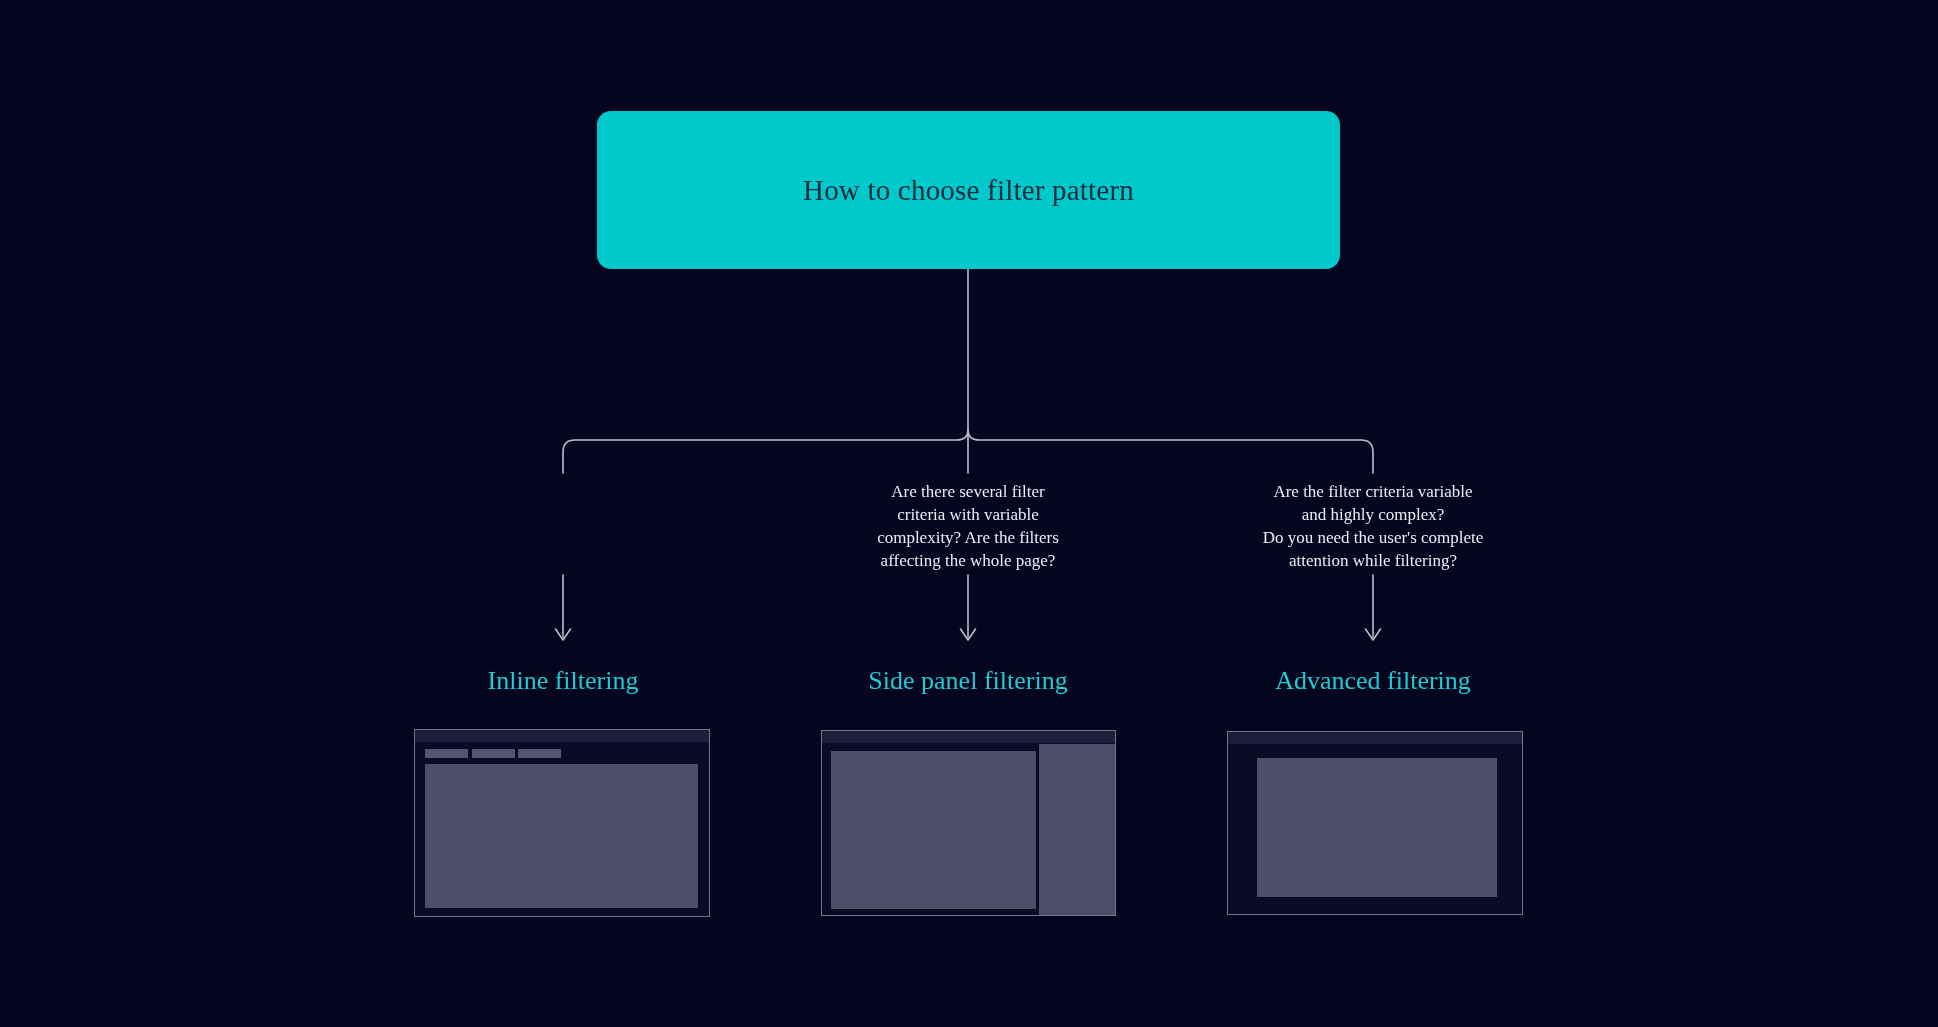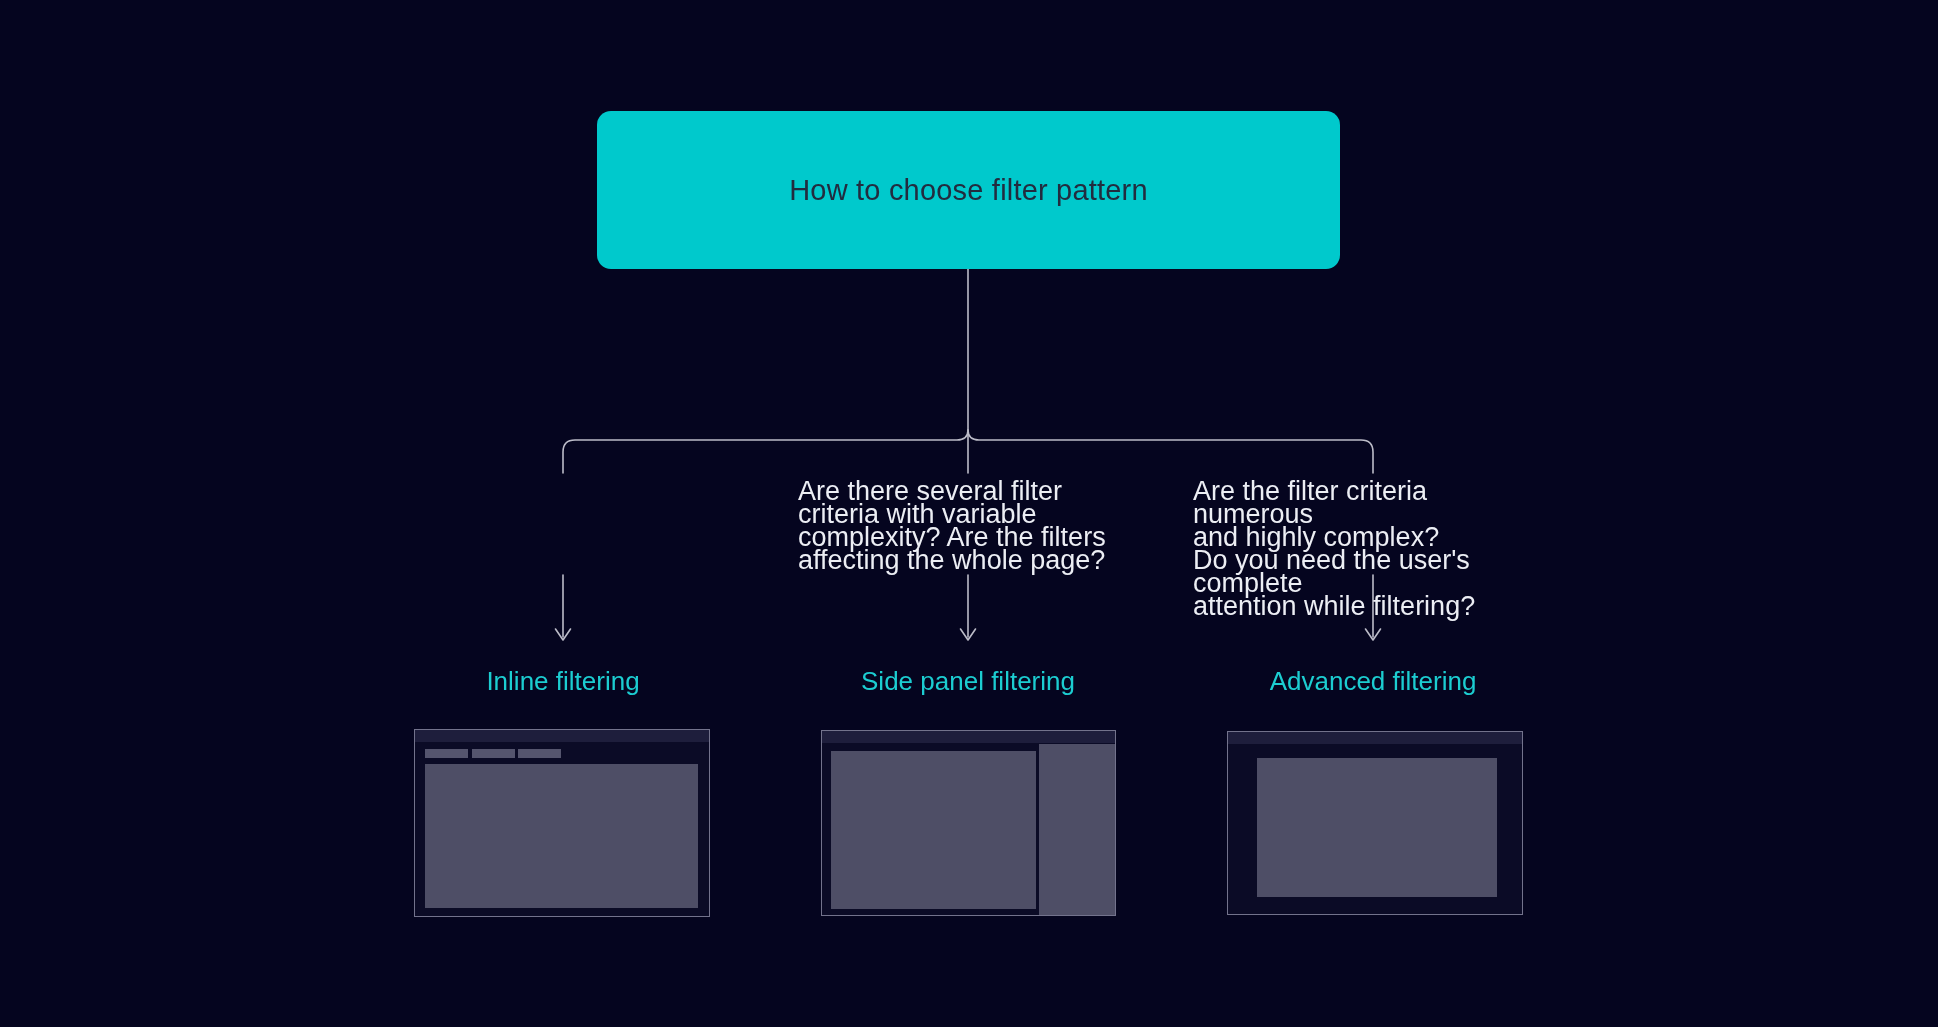--- a/index.html
+++ b/index.html
@@ -4,21 +4,21 @@
 <style>
   html, body { margin: 0; padding: 0; }
   body { background: #000; }
 
   .stage {
     position: relative;
     width: 1938px;
     height: 1027px;
     overflow: hidden;
     background: var(--background, #05051f);
-    font-family: Liberation Sans, sans-serif;
+    font-family: Liberation Serif, serif;
   }
 
   
   .title-card {
     position: absolute;
     left: 597px;
     top: 111px;
     width: 743px;
     height: 158px;
     background: var(--node-fill, #00c9cc);
@@ -46,23 +46,24 @@
     fill: none;
     stroke: var(--connector, #bcbcc8);
     stroke-width: 1.6;
     stroke-linecap: round;
     stroke-linejoin: round;
   }
 
   
   .question {
     position: absolute;
+    text-align: center;
     white-space: pre-line;
     color: var(--question-text, #eceef4);
-    font-size: 27px;
+    font-size: 17px;
     line-height: 23px;
     font-weight: 400;
   }
   .q0 { left: 393px; top: 503px; width: 340px; }
   .q1 { left: 798px; top: 480px; width: 340px; }
   .q2 { left: 1193px; top: 480px; width: 360px; }
 
   
   .branch-label {
     position: absolute;
@@ -158,21 +159,21 @@
   </svg>
 
   <div class="title-card">
     <span class="title-text">How to choose filter pattern</span>
   </div>
 
   <div class="question q1">Are there several filter
 criteria with variable
 complexity? Are the filters
 affecting the whole page?</div>
-  <div class="question q2">Are the filter criteria numerous
+  <div class="question q2">Are the filter criteria variable
 and highly complex?
 Do you need the user's complete
 attention while filtering?</div>
 
   <div class="branch-label label-0">Inline filtering</div>
   <div class="branch-label label-1">Side panel filtering</div>
   <div class="branch-label label-2">Advanced filtering</div>
 
   <div class="thumb thumb-left">
     <div class="titlebar"></div>

